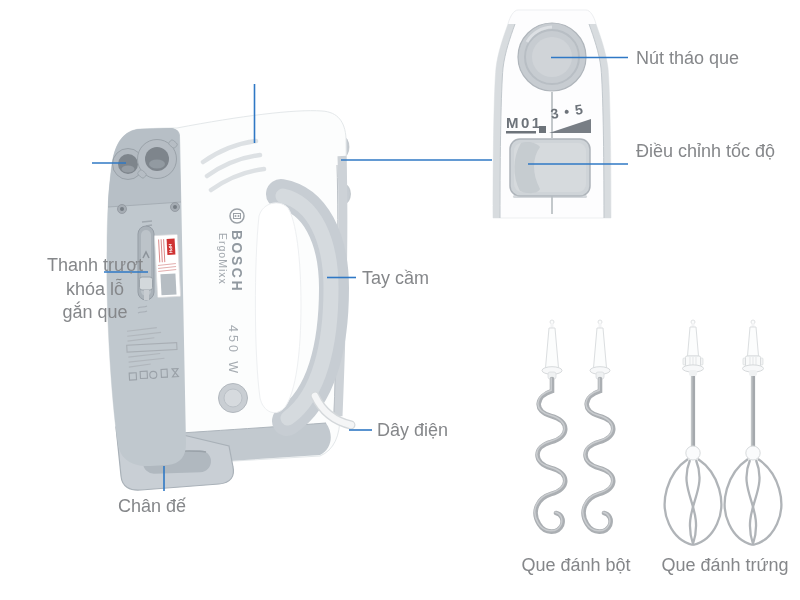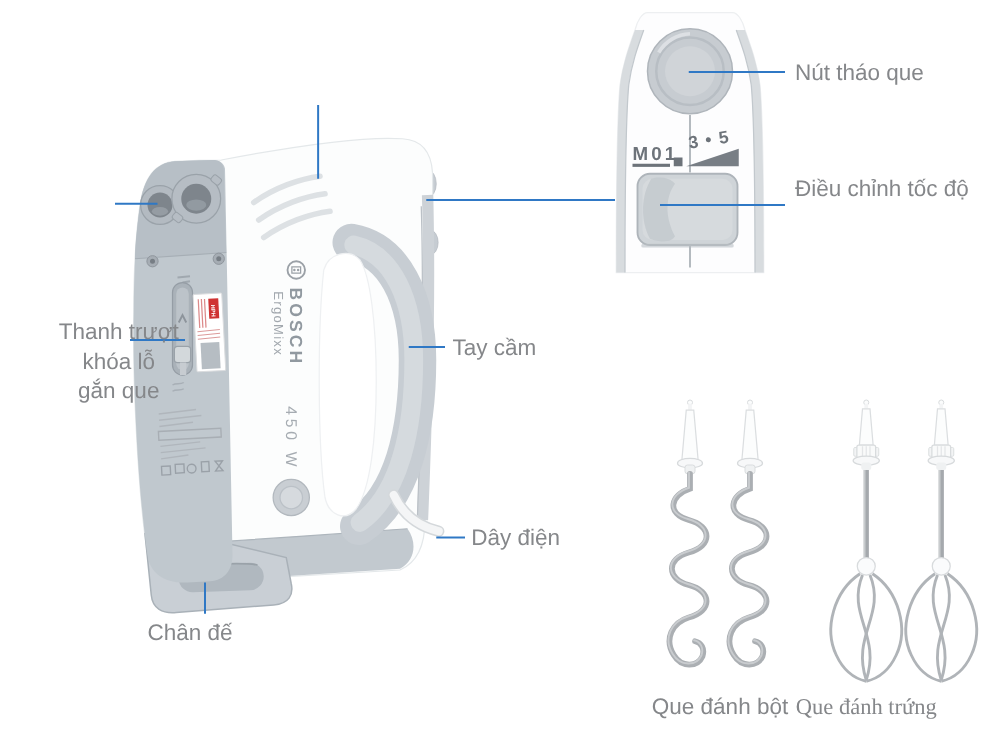--- a/index.html
+++ b/index.html
@@ -223,15 +223,15 @@
   <div class="lbl" style="left:636px;top:140px;">Điều chỉnh tốc độ</div>
   <div class="lbl center" style="left:0px;top:254px;width:110px;line-height:23.5px;margin-left:40px;">
     <div>Thanh trượt</div>
     <div>khóa lỗ</div>
     <div>gắn que</div>
   </div>
   <div class="lbl" style="left:362px;top:267px;">Tay cầm</div>
   <div class="lbl" style="left:377px;top:419px;">Dây điện</div>
   <div class="lbl center" style="left:111px;top:495px;width:82px;">Chân đế</div>
   <div class="lbl center" style="left:515px;top:554px;width:122px;">Que đánh bột</div>
-  <div class="lbl center" style="left:627px;top:554px;width:132px;font-family:Liberation Serif, serif;">Que đánh trứng</div>
+  <div class="lbl center" style="left:659px;top:554px;width:132px;">Que đánh trứng</div>
 
 </div>
 
 </body></html>

